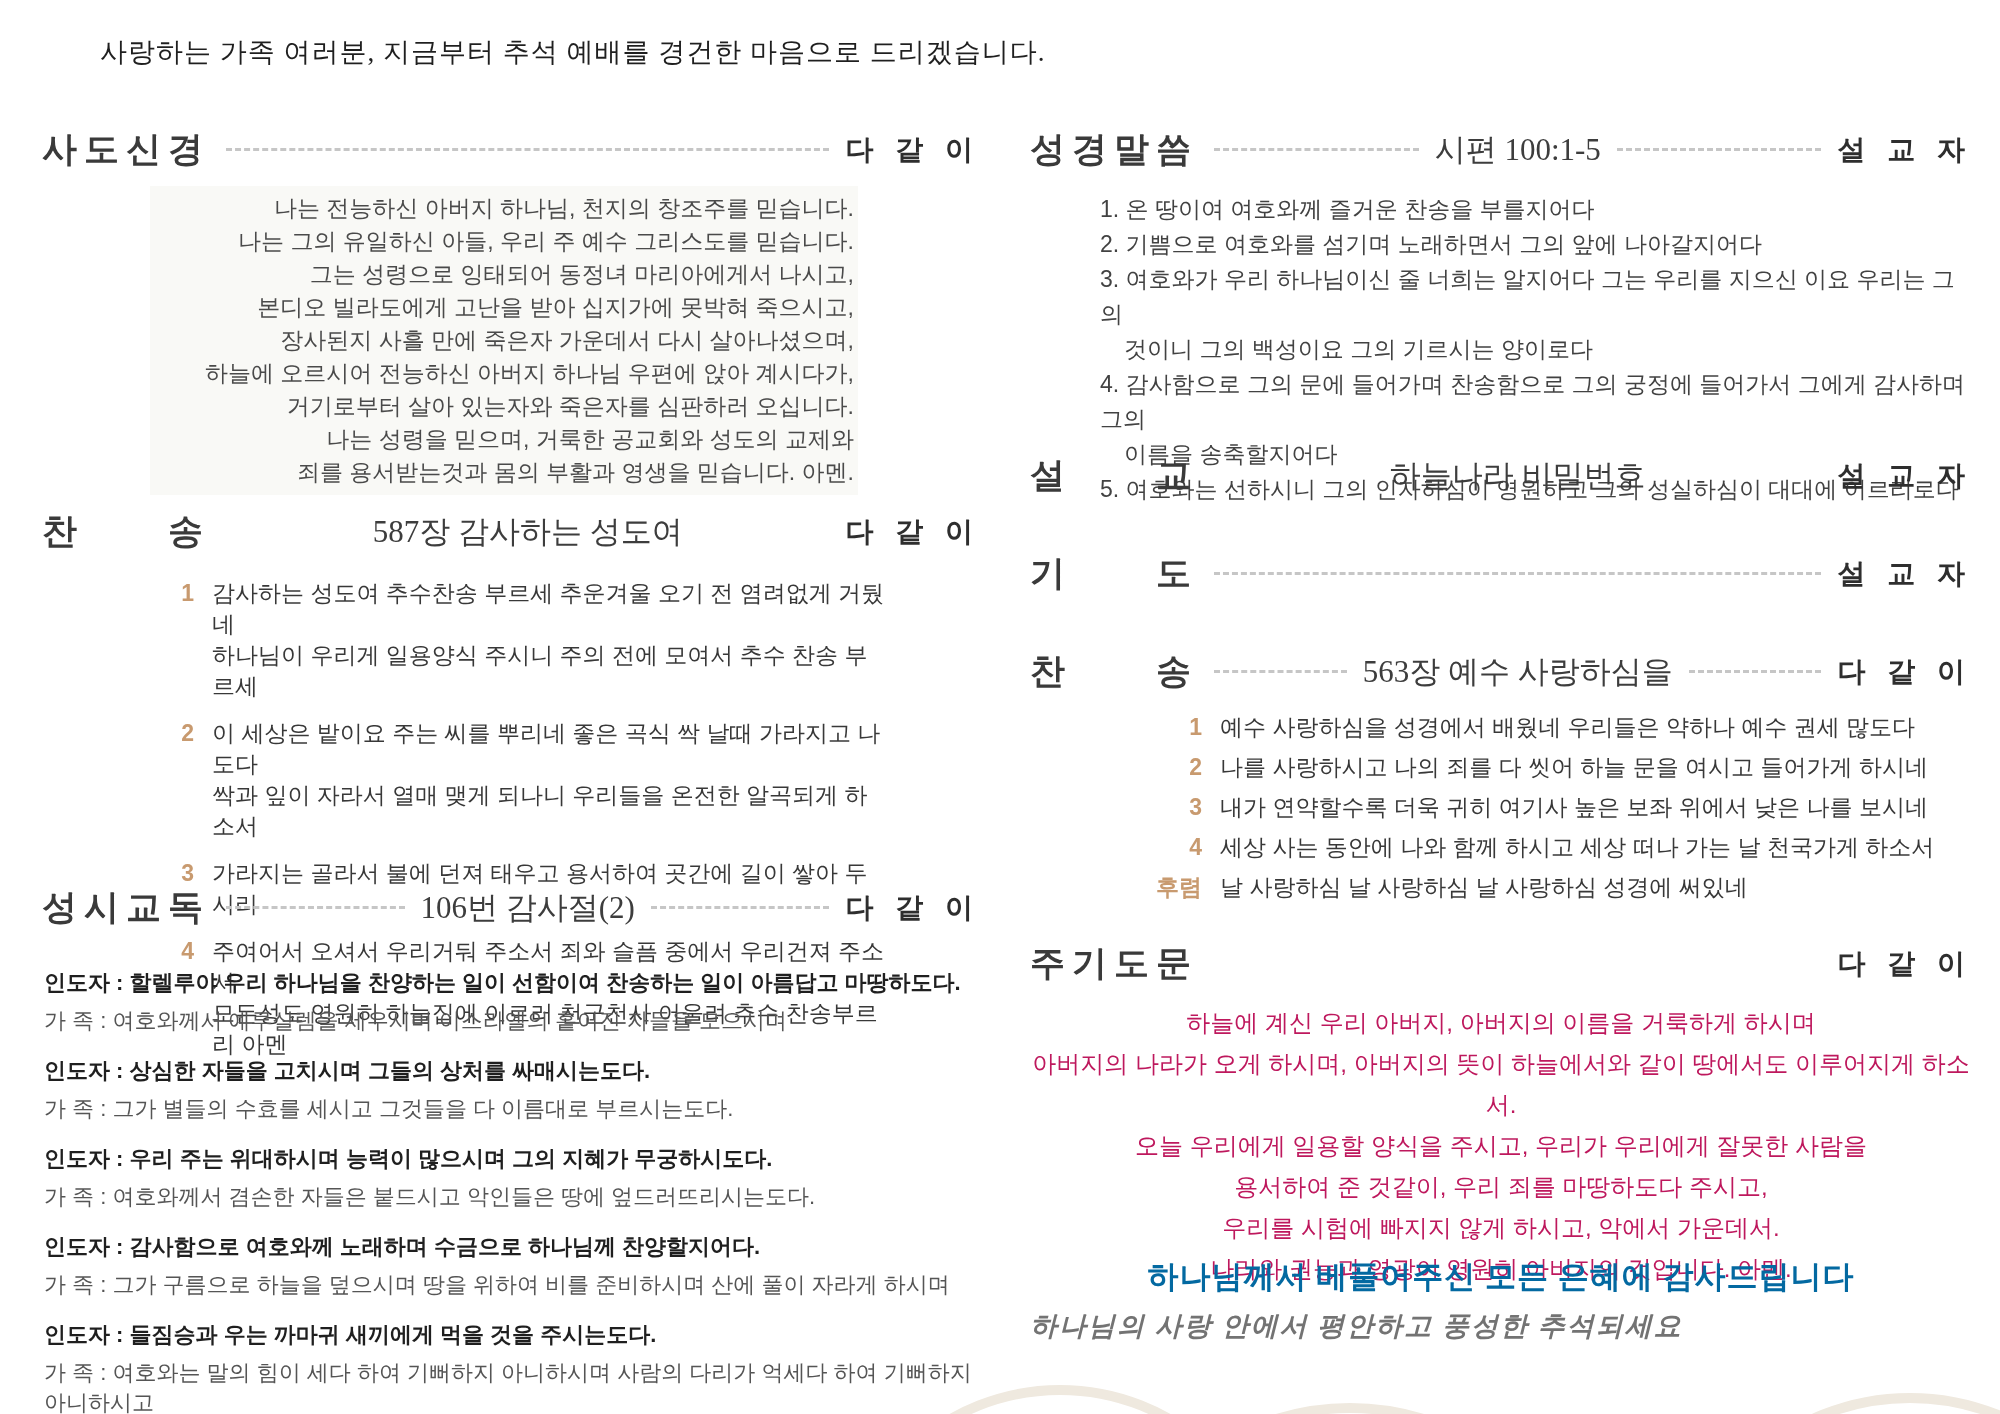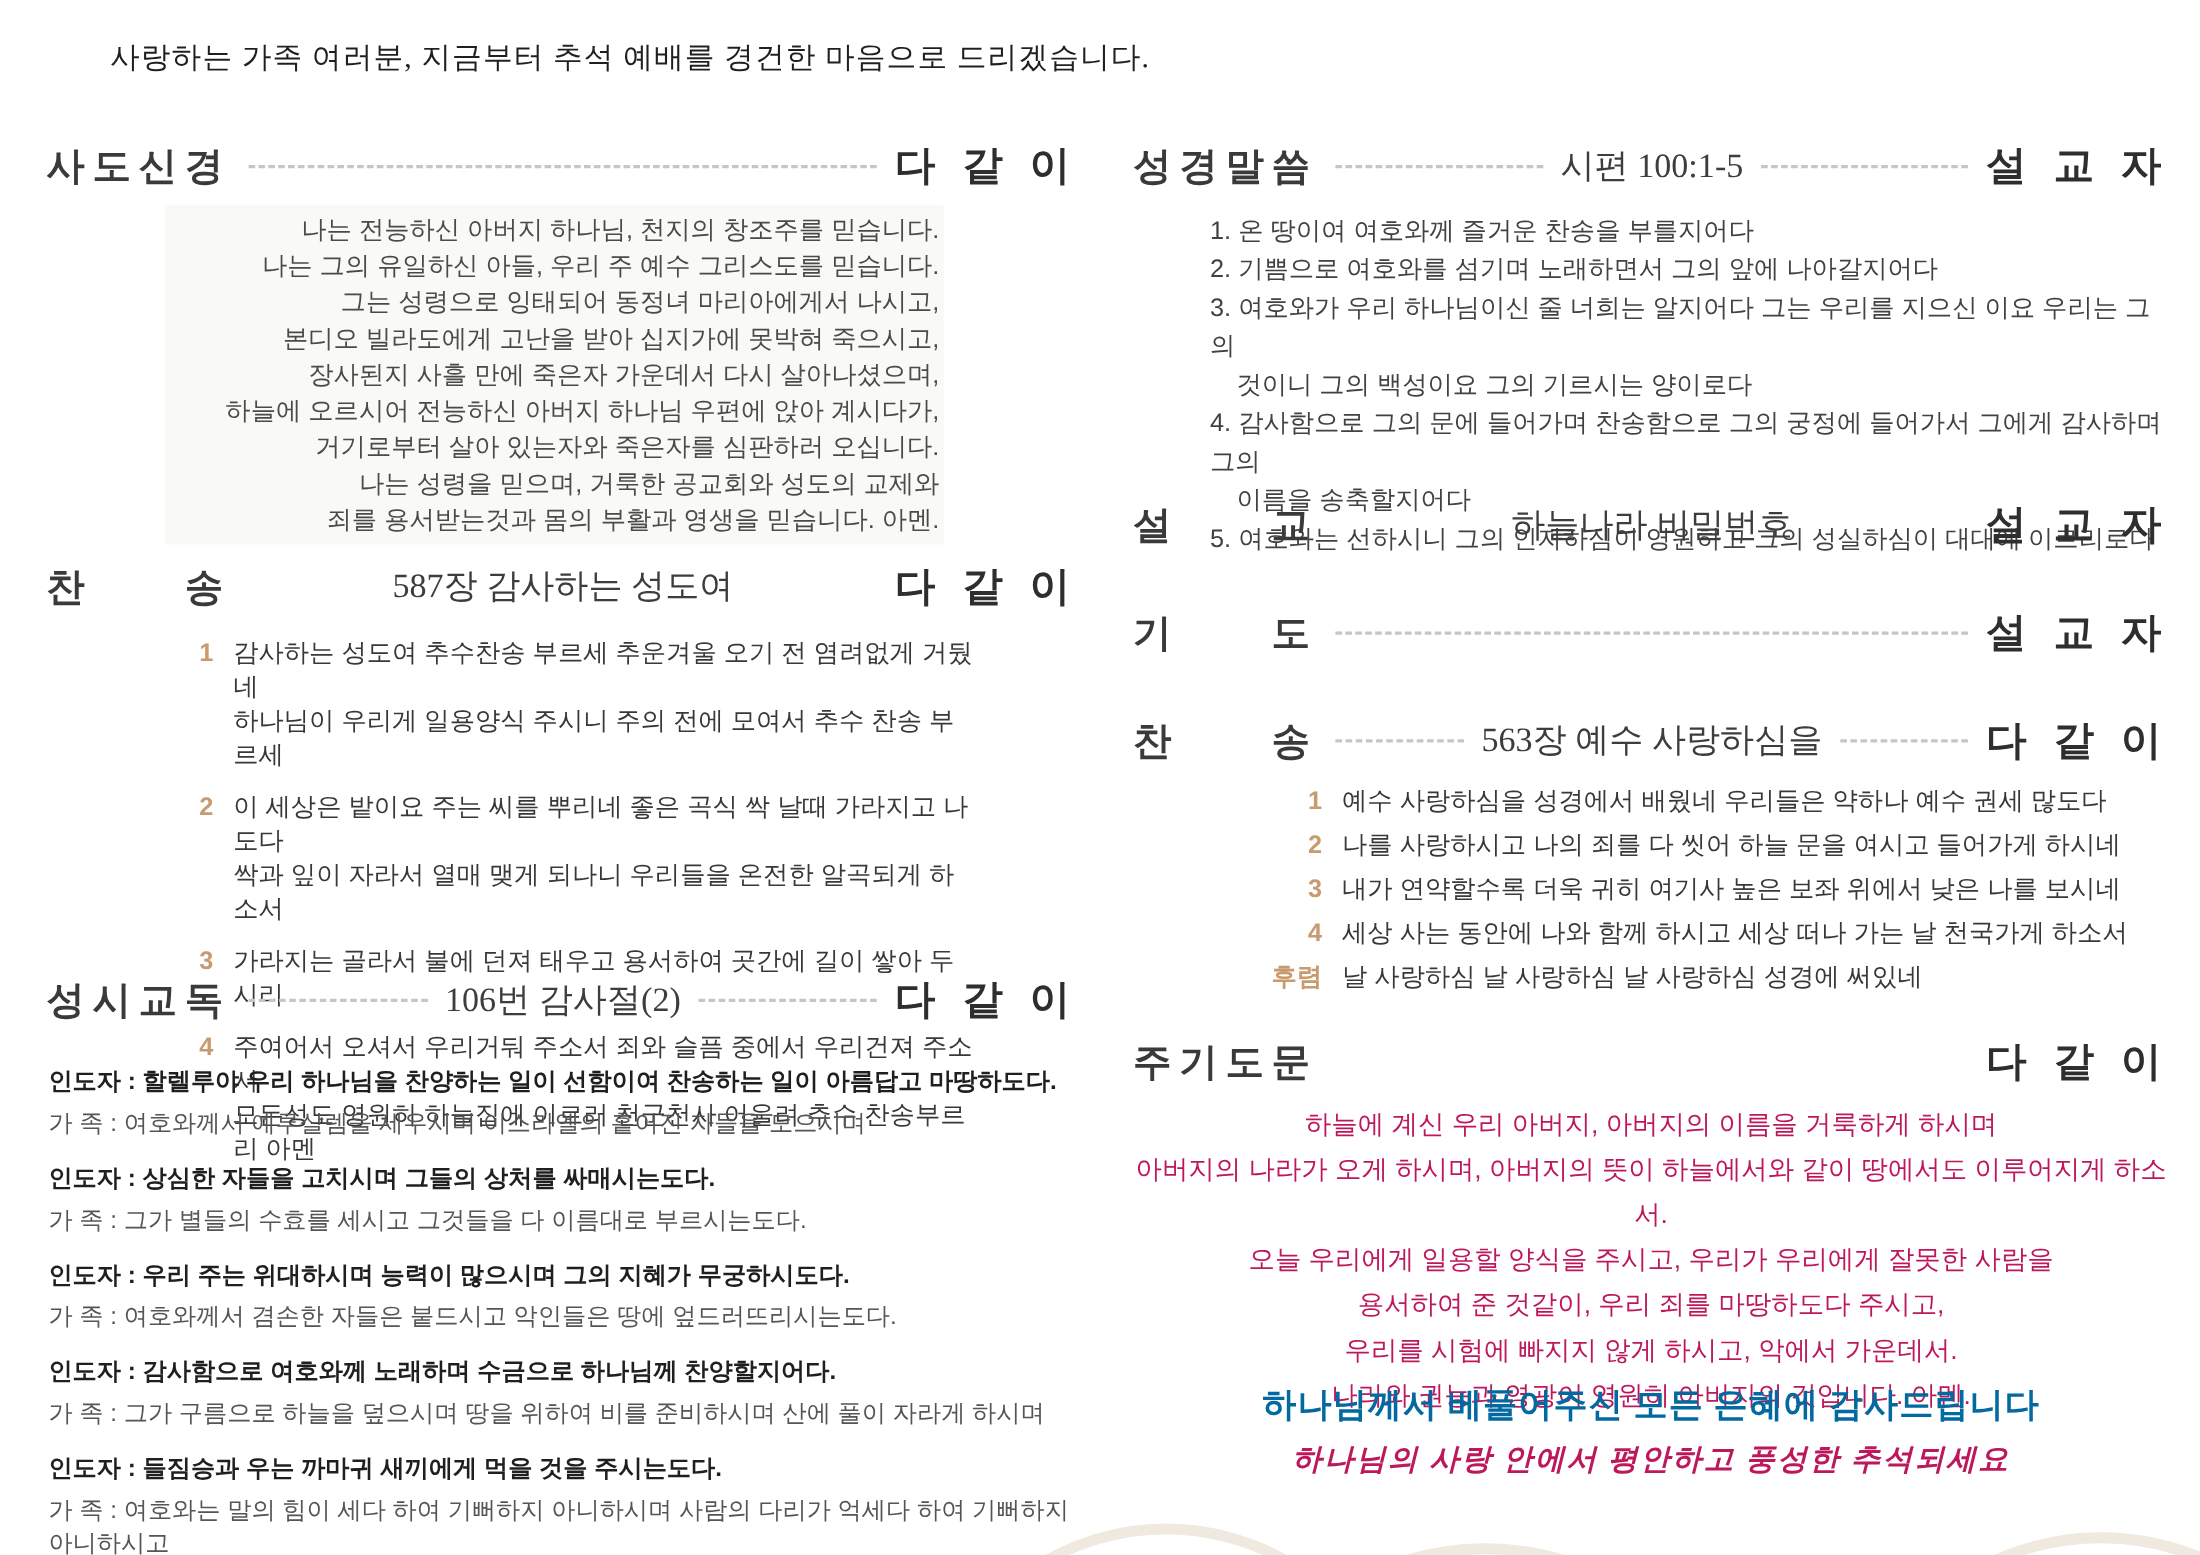--- a/index.html
+++ b/index.html
@@ -12,21 +12,21 @@
   .abs{position:absolute}
 
   .intro{left:100px;top:34px;font-size:27px;color:#1f1f1f;letter-spacing:1px}
 
   
   .sec{position:absolute;display:flex;align-items:center;gap:16px}
   .sec-l{left:42px;width:938px}
   .sec-r{left:1030px;width:942px}
   .sec-title{font-size:35px;font-weight:bold;letter-spacing:7px;color:#3a3a3a;white-space:nowrap}
   .sec-sub{font-size:31px;color:#3d3d3d;white-space:nowrap;font-family:"Liberation Serif","DejaVu Serif",serif}
-  .perf{font-size:37px;font-weight:bold;letter-spacing:7px;color:#2e2e2e;white-space:nowrap}
+  .perf{font-size:28px;font-weight:bold;letter-spacing:7px;color:#2e2e2e;white-space:nowrap}
   .dash{flex:1;height:0;border-top:3px dashed #c6c6c6}
   .dash.invis{border-top:none}
 
   
   .creed{left:150px;top:186px;width:700px;text-align:right;
          font-size:23px;line-height:33px;color:#4a4a4a;
          background:#f9f9f6;padding:6px 4px}
 
   
   .verses{left:168px;top:578px;width:720px}
@@ -46,23 +46,23 @@
   .verses2{left:1150px;top:712px;width:800px}
   .verse2-row{display:flex;gap:18px;margin-bottom:10px;font-size:23px;line-height:30px;color:#383838}
   .vnum2{flex:none;width:52px;text-align:right;font-weight:bold;color:#c89a6f}
 
   
   .lords{left:1030px;top:1002px;width:942px;text-align:center;
          font-size:24px;line-height:41px;color:#be185d}
 
   .thanks{left:1030px;top:1256px;width:942px;text-align:center;
           font-size:31px;font-weight:bold;color:#0369a1;letter-spacing:1px}
-  .blessing{left:1030px;top:1308px;width:942px;text-align:center;
+  .blessing{left:1030px;top:1308px;width:942px;text-align:left;
             font-size:27px;font-weight:bold;font-style:italic;
-            color:#be185d;letter-spacing:2px}
+            color:#737373;letter-spacing:2px}
 
   
   .ring{position:absolute;border:10px solid #efe9df;border-radius:50%;background:transparent}
   .ring1{left:835px;top:1385px;width:430px;height:430px}
   .ring2{left:1095px;top:1403px;width:490px;height:490px}
   .ring3{left:1670px;top:1393px;width:460px;height:460px}
   .artifact{position:absolute;left:203px;top:406px;width:12px;height:34px;background:#e2e2e2;border-radius:2px}
 </style>
 </head>
 <body>

